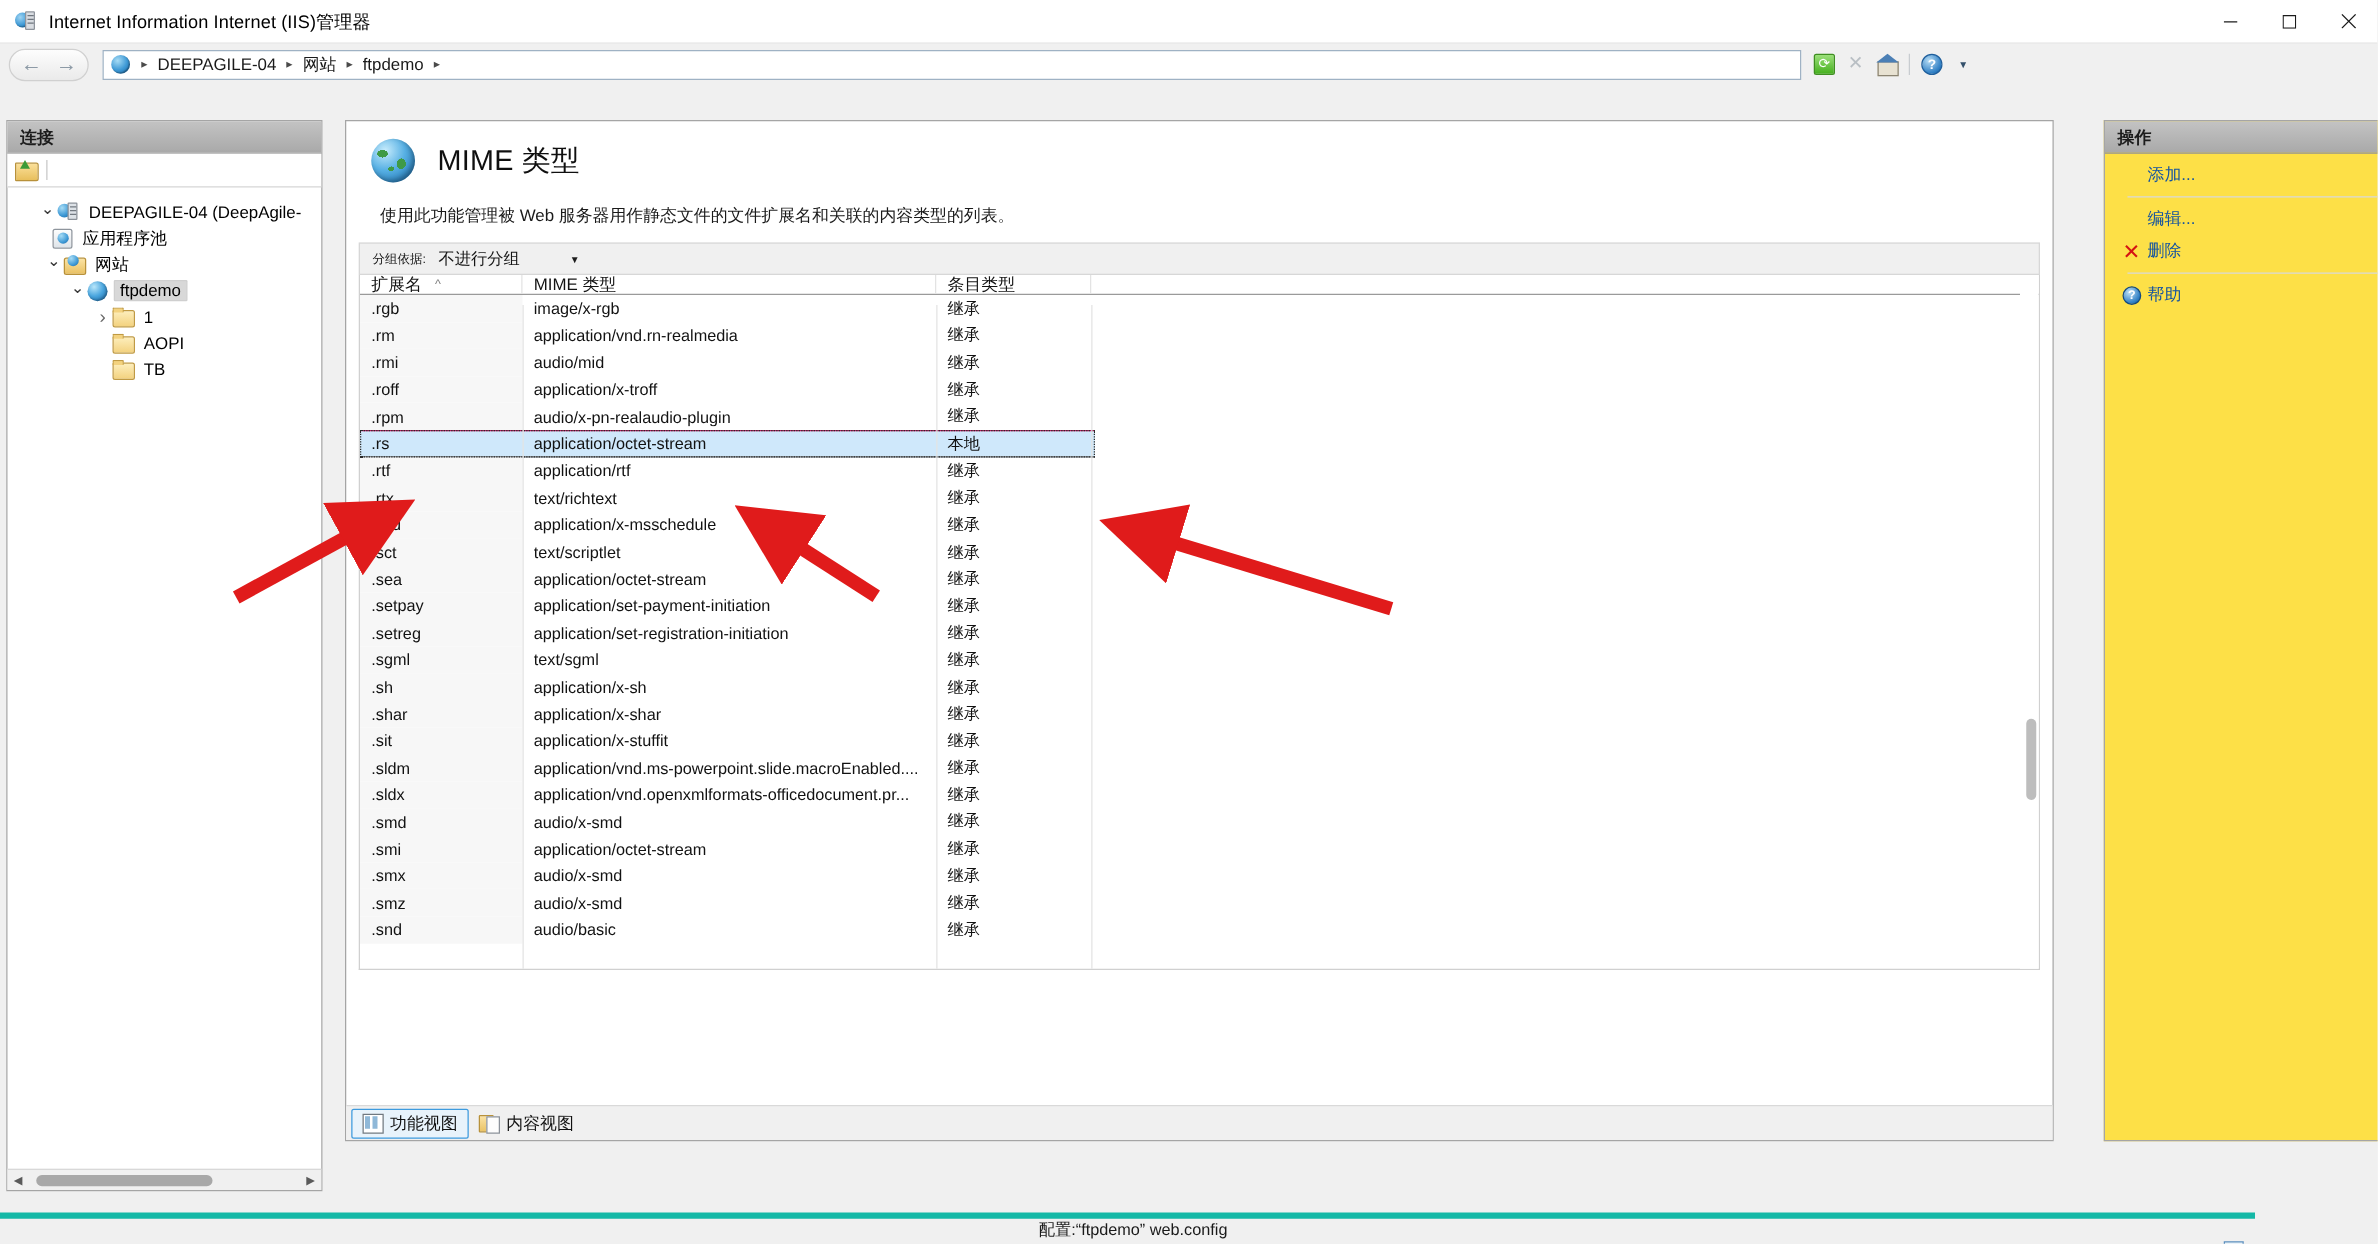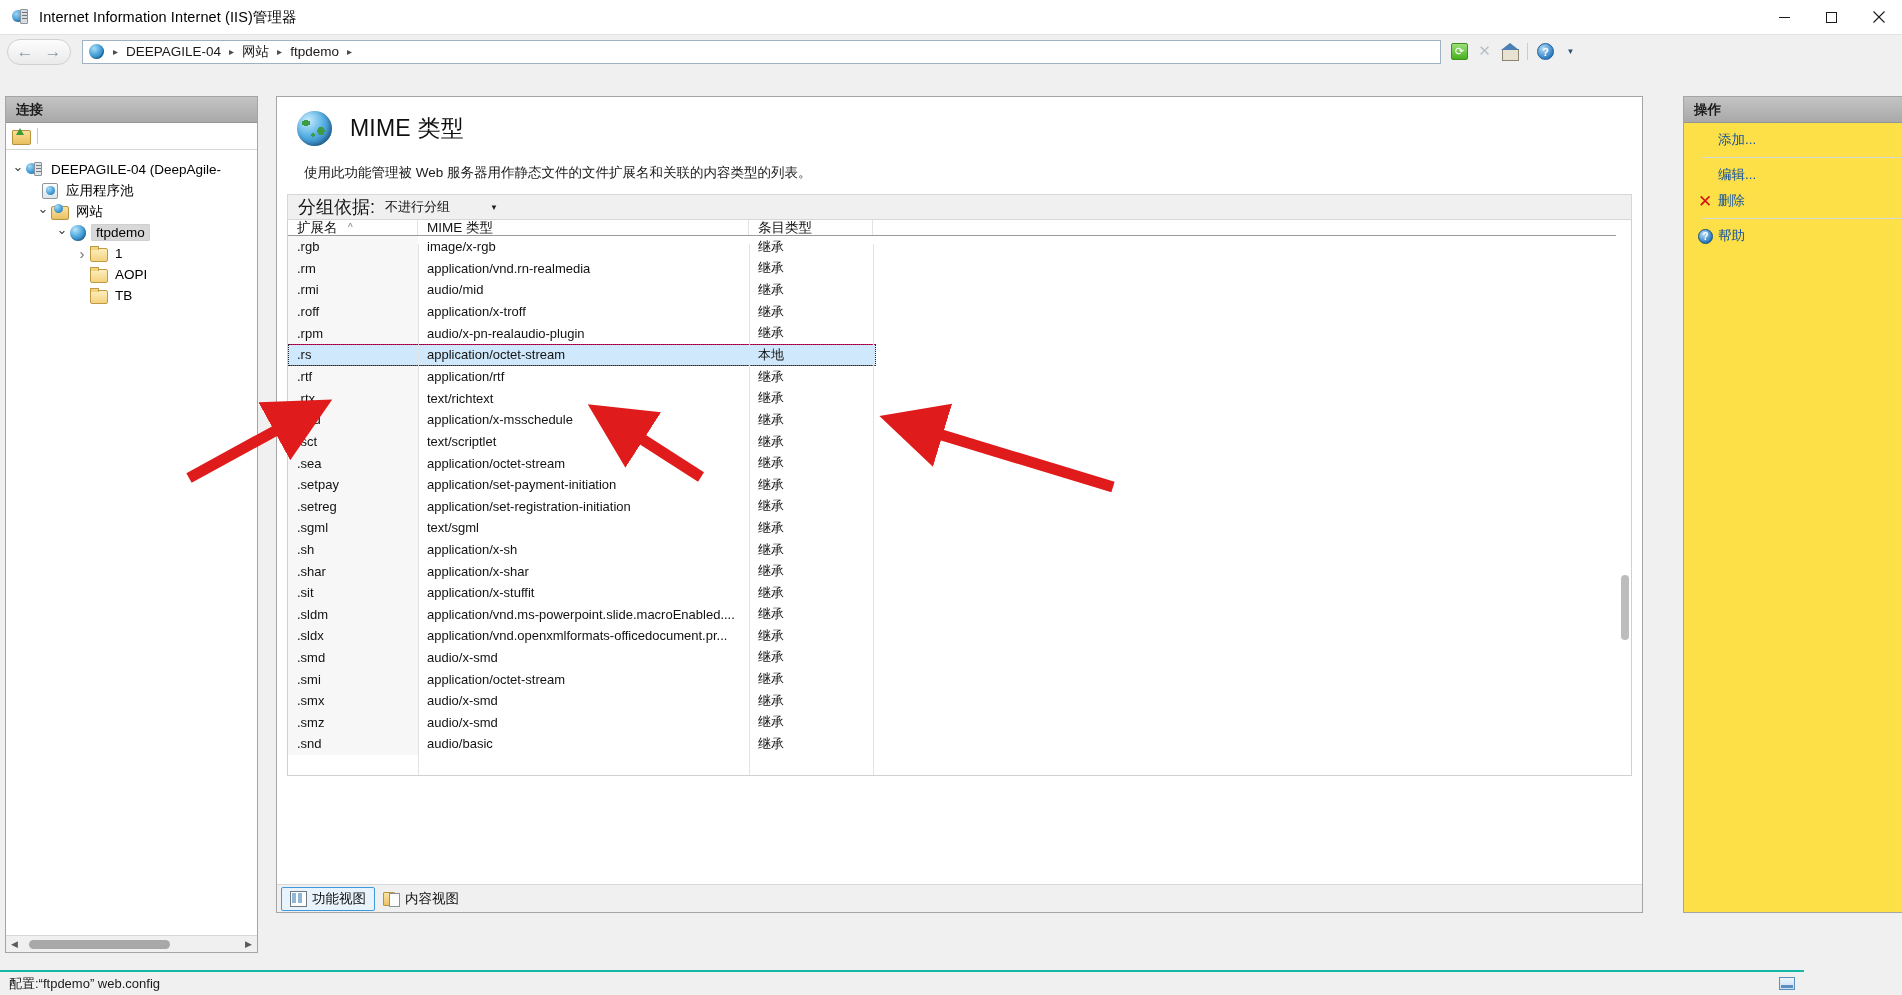--- a/index.html
+++ b/index.html
@@ -199,21 +199,21 @@
       radial-gradient(ellipse 6px 7px at 20px 12px,#3f9a46 60%,transparent 61%),
       radial-gradient(ellipse 4px 3px at 12px 16px,#3f9a46 60%,transparent 61%);
   }
   .mh-title{ margin-left:18px; font-size:23px; color:#0f0f0f; letter-spacing:.2px; }
   .main-desc{ margin:18px 0 0 27px; font-size:13.5px; color:#1a1a1a; }
 
   .filterbar{
     margin:12px 10px 0 10px; height:26px; background:#f0f0f0;
     border:1px solid #d7d7d7; display:flex; align-items:center; padding-left:10px;
   }
-  .fb-label{ font-size:18px; color:#151515; margin-right:8px; }
+  .fb-label{ font-size:10px; color:#151515; margin-right:8px; }
   .fb-combo{
     width:120px; height:20px; background:#f0f0f0; border:1px solid #f0f0f0;
     display:flex; align-items:center; justify-content:space-between; padding:0 4px 0 1px;
     font-size:13px; color:#151515;
   }
   .fb-caret{ font-size:8px; color:#1d1d1d; }
 
   .grid-wrap{
     margin:0 10px; height:556px; background:#fff; border:1px solid #d0d0d0; border-top:none;
     position:relative; overflow:hidden;
@@ -296,21 +296,21 @@
     width:15px;height:15px;border-radius:50%;
     background:radial-gradient(circle at 35% 30%,#bfe2f7,#2f7fc4 68%,#114f86);
     color:#fff;font-size:10px;font-weight:bold;display:flex;align-items:center;justify-content:center;
     border:1px solid #13497e;
   }
   .act-sep{ height:1px; background:#d9d9d9; margin:4px 10px 4px 18px; }
 
   
   .statusbar{
     position:absolute; left:0; bottom:0; width:1804px; height:25px;
-    background:#f0f0f0; border-top:2px solid #14b8a6; display:flex; align-items:center;
+    background:#f0f0f0; border-top:5px solid #14b8a6; display:flex; align-items:center;flex-direction:column;
   }
   .status-text{ margin-left:9px; font-size:13px; color:#1a1a1a; }
   .status-right{ margin-left:auto; margin-right:9px; display:flex; align-items:center; gap:6px;}
   .ico-statusbar{
     width:16px;height:13px;border:1px solid #5b8fbe;background:linear-gradient(#eaf4fc,#c7def2);
     position:relative;
   }
   .ico-statusbar:after{content:"";position:absolute;left:1px;bottom:1px;width:12px;height:3px;background:#5b8fbe;}
 
   
@@ -383,21 +383,21 @@
   </div>
 
 
   <div class="conn-panel">
     <div class="panel-head">连接</div>
     <div class="conn-toolbar">
       <div class="conn-tool-ico"></div>
       <div class="conn-tool-sep"></div>
     </div>
     <div class="tree">
-      <div class="tnode" style="padding-left:4px">
+      <div class="tnode" style="padding-left:24px">
         <div class="tw chev"></div>
         <div class="ico-server">
             <div class="g"></div>
             <div class="b"></div>
           </div>
         <div class="tlabel">DEEPAGILE-04 (DeepAgile-</div>
       </div>
       <div class="tnode" style="padding-left:35px">
         <div class="ico-apppool"></div>
         <div class="tlabel">应用程序池</div>

